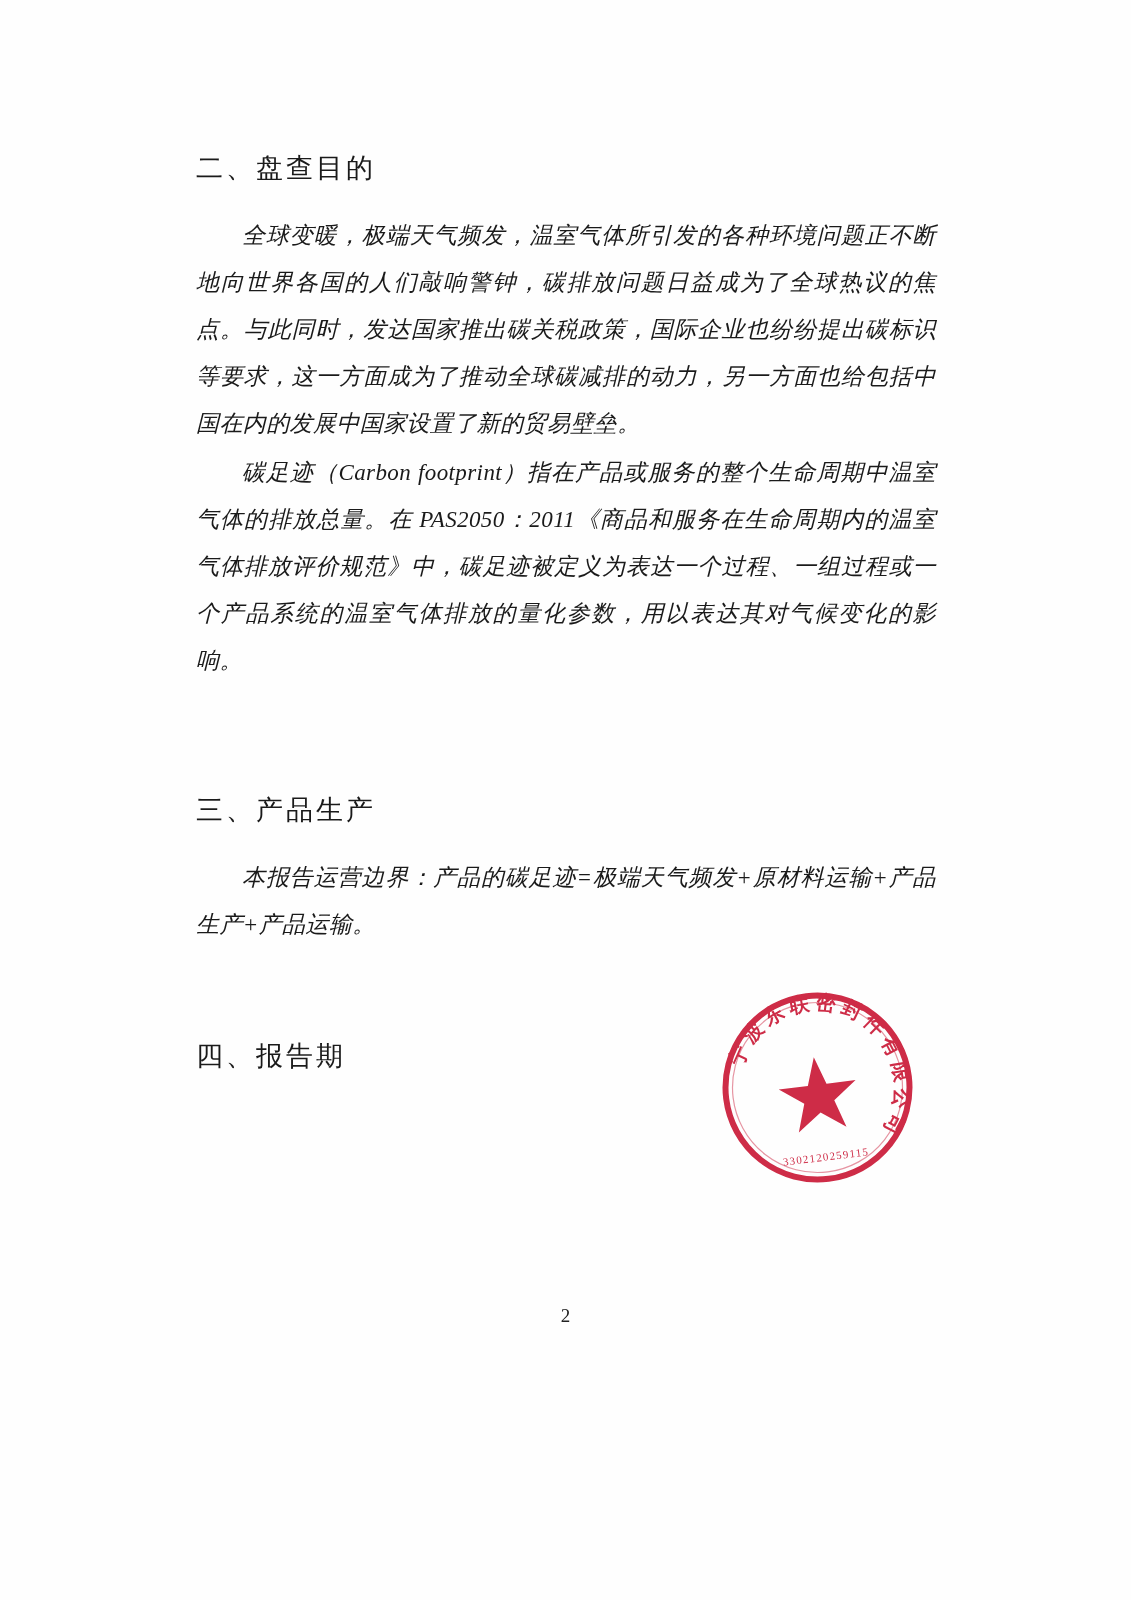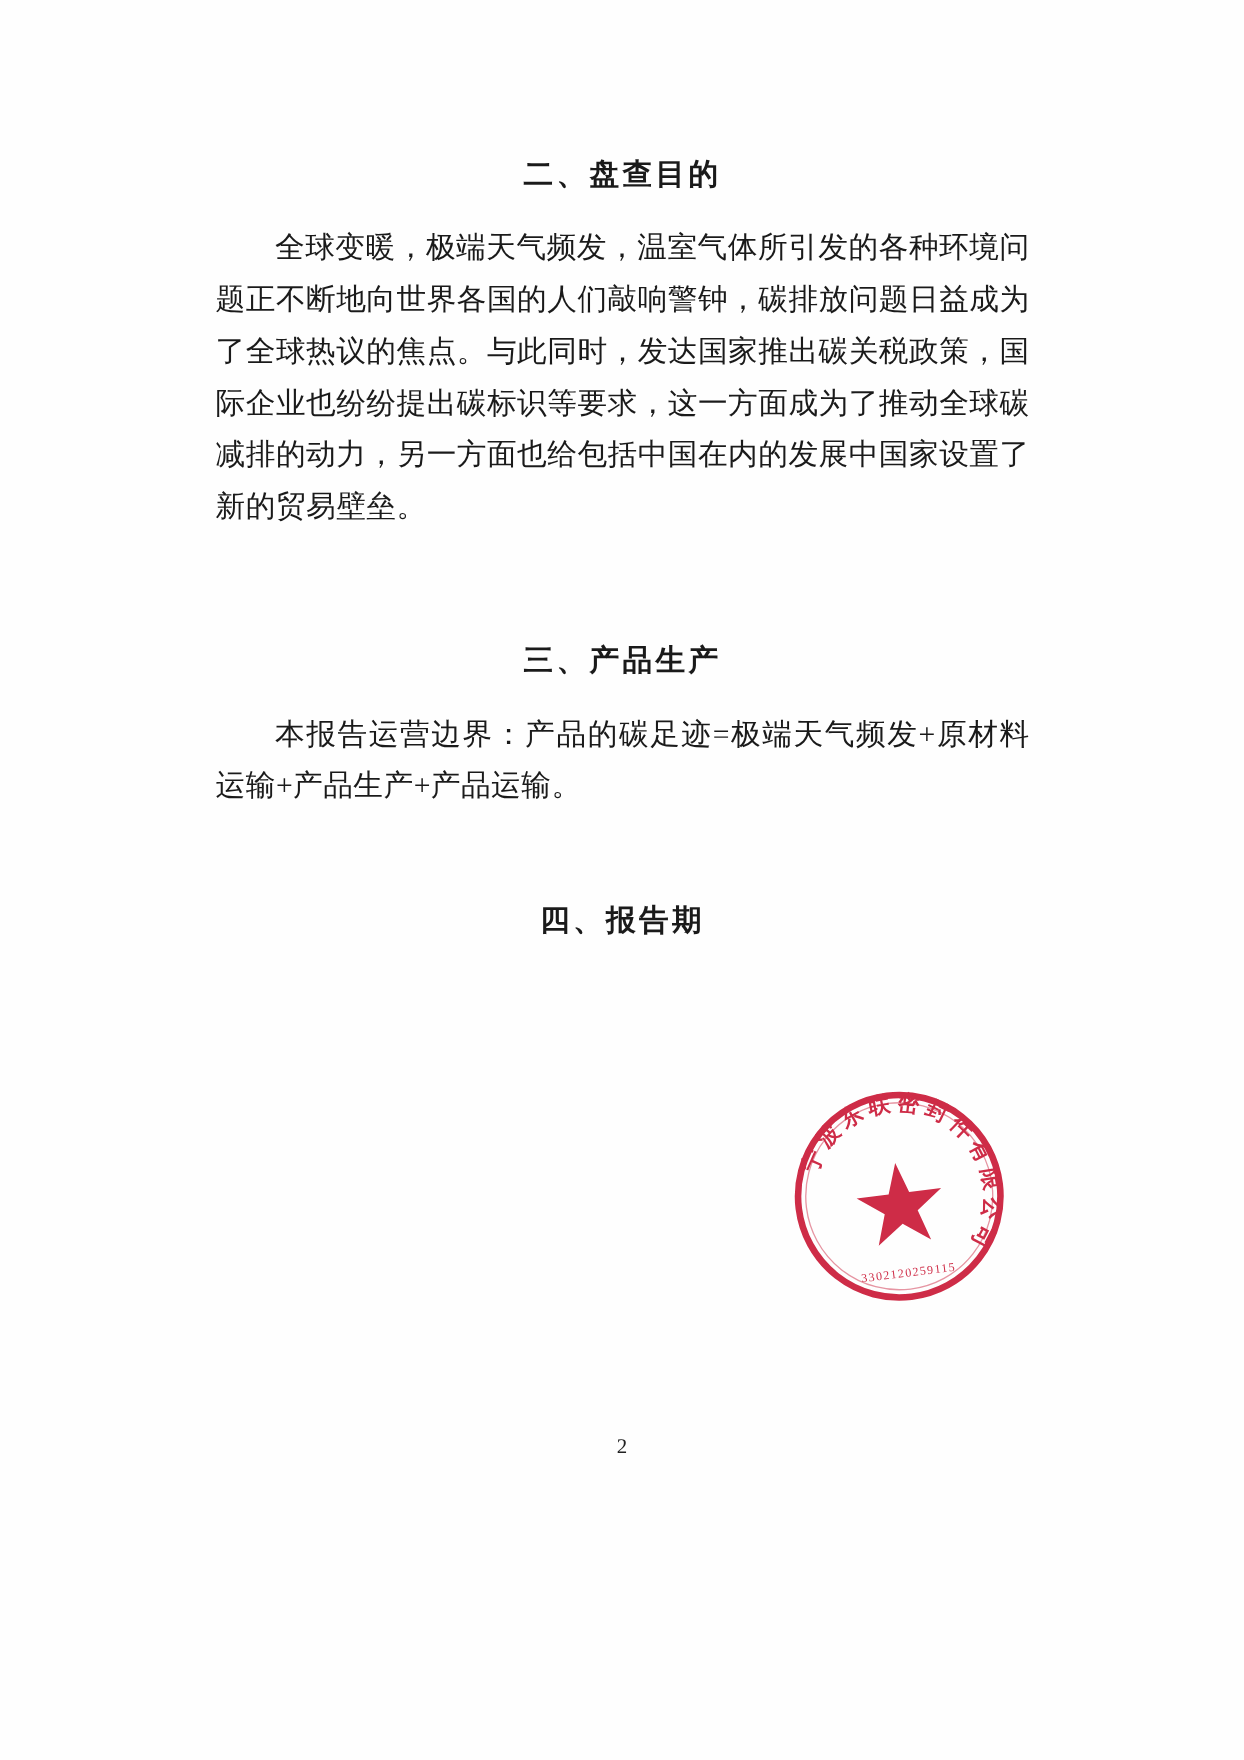--- a/index.html
+++ b/index.html
@@ -20,35 +20,36 @@
     inset: 0;
     background: #fefefe;
   }
   .content {
     position: absolute;
     left: 196px;
     top: 140px;
     width: 740px;
   }
   h2.section-title {
-    text-align: center;
+    text-align: left;
     font-size: 27px;
-    font-weight: bold;
+    font-weight: normal;
     letter-spacing: 3px;
-    margin: 0 0 26px 0;
+    margin: 10px 0 26px 0;
     font-family: "Liberation Serif", "DejaVu Serif", serif;
   }
   p.para {
-    font-size: 27px;
+    font-size: 23px;
     line-height: 47px;
     margin: 0 0 2px 0;
     text-align: justify;
     text-justify: inter-ideograph;
     text-indent: 2em;
     letter-spacing: 0.4px;
+    font-style: italic;
   }
   .gap-lg { height: 96px; }
   .gap-md { height: 78px; }
   .section2-title { margin-bottom: 30px; }
   .page-number {
     position: absolute;
     left: 0;
     right: 0;
     top: 1305px;
     text-align: center;
@@ -74,20 +75,21 @@
 </style>
 </head>
 <body>
 
 <div class="page">
 
   <div class="content">
 
     <h2 class="section-title">二、盘查目的</h2>
     <p class="para">全球变暖，极端天气频发，温室气体所引发的各种环境问题正不断地向世界各国的人们敲响警钟，碳排放问题日益成为了全球热议的焦点。与此同时，发达国家推出碳关税政策，国际企业也纷纷提出碳标识等要求，这一方面成为了推动全球碳减排的动力，另一方面也给包括中国在内的发展中国家设置了新的贸易壁垒。</p>
+    <p class="para">碳足迹（Carbon footprint）指在产品或服务的整个生命周期中温室气体的排放总量。在 PAS2050：2011《商品和服务在生命周期内的温室气体排放评价规范》中，碳足迹被定义为表达一个过程、一组过程或一个产品系统的温室气体排放的量化参数，用以表达其对气候变化的影响。</p>
 
     <div class="gap-lg"></div>
 
     <h2 class="section-title section2-title">三、产品生产</h2>
     <p class="para">本报告运营边界：产品的碳足迹=极端天气频发+原材料运输+产品生产+产品运输。</p>
 
     <div class="gap-md"></div>
 
     <h2 class="section-title">四、报告期</h2>
 

